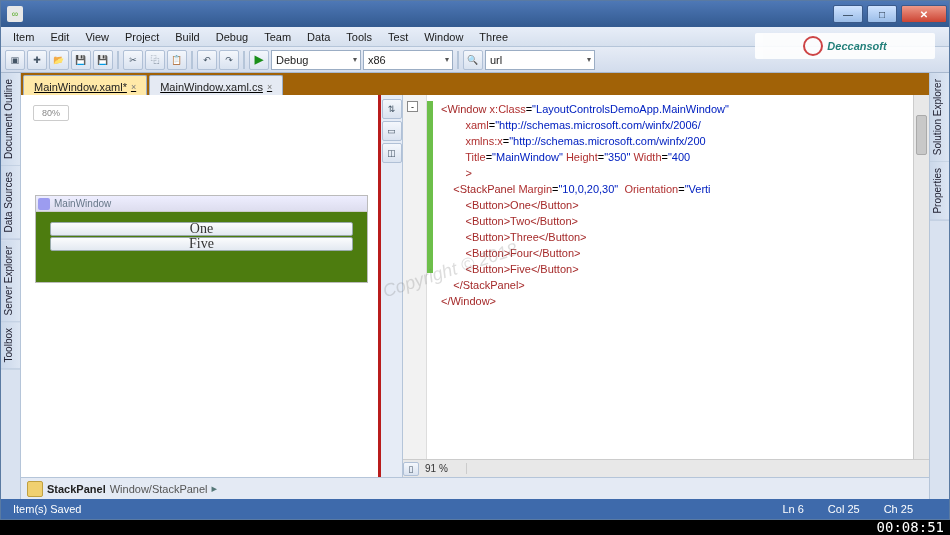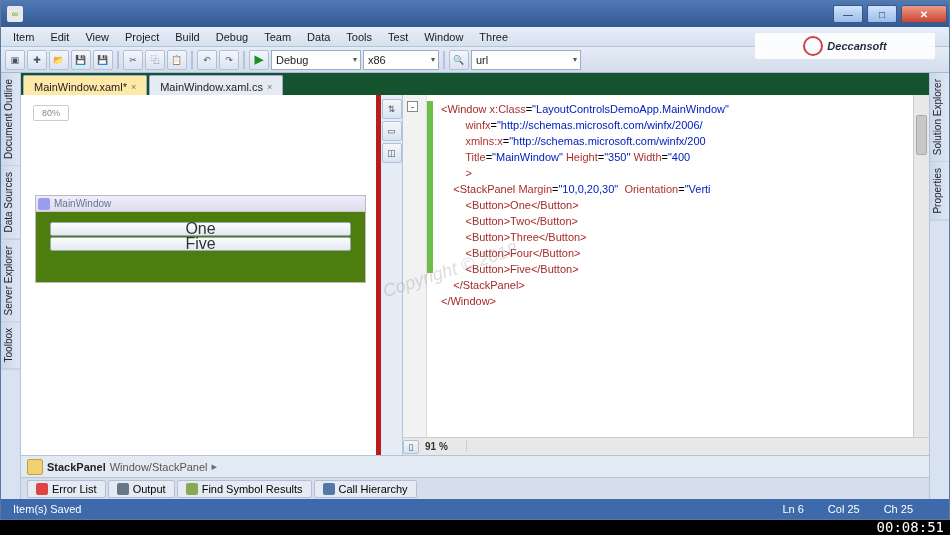--- a/index.html
+++ b/index.html
@@ -11,55 +11,55 @@
   .wbtn { width:30px; height:18px; margin:2px; background:linear-gradient(#cfe3ff,#9bbde8); border:1px solid #3a5a8a; border-radius:2px; display:flex; align-items:center; justify-content:center; color:#234; font-size:10px; }
   .wbtn.close { width:46px; background:linear-gradient(#e98,#c43); color:#fff; font-weight:bold; }
   .menubar { height:20px; background:linear-gradient(#e8eef8,#d6e0ee); display:flex; align-items:center; padding-left:4px; border-bottom:1px solid #b5c5d9; }
   .menubar span { padding:2px 8px; color:#1a1a1a; }
   .toolbar { height:26px; background:linear-gradient(#e6ecf6,#d2dcec); display:flex; align-items:center; padding-left:4px; border-bottom:1px solid #a8b8ce; gap:2px; }
   .tbtn { width:20px; height:20px; background:linear-gradient(#f4f7fc,#dae3f0); border:1px solid #b0c0d6; border-radius:2px; display:flex; align-items:center; justify-content:center; font-size:9px; color:#456; }
   .tsep { width:2px; height:18px; background:#b5c5d9; margin:0 2px; }
   .tcombo { height:20px; background:#fff; border:1px solid #9badc4; padding:0 16px 0 4px; display:flex; align-items:center; position:relative; color:#222; }
   .tcombo::after { content:"▾"; position:absolute; right:3px; font-size:8px; color:#555; }
   .playbtn { color:#1a8f1a; font-size:11px; font-weight:bold; }
-  .logo { position:absolute; right:14px; top:32px; width:180px; height:26px; display:flex; align-items:center; justify-content:center; color:#0f172a; font-size:14px; font-style:italic; font-weight:bold; background:#fff; border-radius:2px; z-index:5; opacity:.9; }
+  .logo { position:absolute; right:14px; top:32px; width:180px; height:26px; display:flex; align-items:center; justify-content:center; color:#0f766e; font-size:14px; font-style:italic; font-weight:bold; background:#fff; border-radius:2px; z-index:5; opacity:.9; }
   .logo .g { width:20px;height:20px;border:2px solid #c33;border-radius:50%;margin-right:4px; }
   
   .body { flex:1; display:flex; min-height:0; }
   .leftwells { width:20px; background:#d9e2f0; border-right:1px solid #b5c5d9; display:flex; flex-direction:column; }
   .welltab { writing-mode:vertical-rl; transform:rotate(180deg); font-size:10px; padding:6px 2px; background:linear-gradient(90deg,#dde6f3,#cbd8ea); border-top:1px solid #b5c5d9; color:#223; text-align:center; }
   .rightwells { width:20px; background:#d9e2f0; border-left:1px solid #b5c5d9; display:flex; flex-direction:column; }
   
   .center { flex:1; display:flex; flex-direction:column; min-width:0; }
-  .doctabs { height:22px; background:#14532d; display:flex; align-items:flex-end; padding-left:2px; }
+  .doctabs { height:22px; background:#a16207; display:flex; align-items:flex-end; padding-left:2px;text-decoration:underline; }
   .doctab { height:20px; padding:2px 10px 0; margin-right:2px; background:#e5eaf3; border:1px solid #9db0c8; border-bottom:none; border-radius:2px 2px 0 0; color:#222; display:flex; align-items:center; gap:4px; }
   .doctab.active { background:#ffe9a8; }
   .doctab .x { font-size:9px; color:#777; }
   
   .editor-area { flex:1; display:flex; min-height:0; }
-  .designer { width:360px; background:#fff; border-right:5px solid #b91c1c; padding:10px; position:relative; }
+  .designer { width:360px; background:#fff; border-right:3px solid #b91c1c; padding:10px; position:relative; }
   .designer .zoom { position:absolute; left:12px; top:10px; width:36px; height:16px; border:1px solid #ccc; font-size:9px; color:#888; display:flex; align-items:center; justify-content:center; border-radius:2px; }
   .dwin { margin-top:90px; margin-left:4px; border:1px solid #bbb; background:#4d7c0f; }
   .dwin-title { height:16px; background:linear-gradient(#eef,#dde); border-bottom:1px solid #ccc; font-size:10px; color:#678; padding-left:18px; display:flex; align-items:center; position:relative; }
   .dwin-title::before { content:""; position:absolute; left:2px; top:2px; width:12px; height:12px; background:#9c9cf0; border-radius:2px; }
   .dwin-body { padding:10px 14px 30px; }
-  .dbtn { height:14px; background:linear-gradient(#fbfcfd,#e3e9f1); border:1px solid #9aa; border-radius:2px; margin-bottom:1px; font-size:16px; color:#333; display:flex; align-items:center; justify-content:center; }
+  .dbtn { height:14px; background:linear-gradient(#fbfcfd,#e3e9f1); border:1px solid #9aa; border-radius:2px; margin-bottom:1px; font-size:14px; color:#333; display:flex; align-items:center; justify-content:center;font-family:Liberation Serif, serif; }
   
   .vtoolbar { width:22px; background:#e6ecf6; border-right:1px solid #b5c5d9; display:flex; flex-direction:column; align-items:center; padding-top:4px; gap:2px; }
   
   .code { flex:1; background:#fff; font-family:Consolas,monospace; font-size:14px; position:relative; padding:6px 4px; overflow:hidden; }
   .code .gutter { position:absolute; left:0; top:0; bottom:0; width:24px; background:#f2f2f2; border-right:1px solid #ddd; }
   .code .change { position:absolute; left:24px; top:6px; width:6px; height:172px; background:#6dbf4a; }
   .code pre { margin-left:34px; white-space:pre; line-height:16px; color:#000; }
   .t-blue { color:#0020c0; } .t-red { color:#b03030; } .t-brown { color:#a52a2a; }
   .code .minus { position:absolute; left:4px; top:6px; width:11px; height:11px; border:1px solid #888; font-size:9px; display:flex; align-items:center; justify-content:center; background:#fff; }
   .vscroll { position:absolute; right:0; top:0; bottom:18px; width:16px; background:#e8e8e8; border-left:1px solid #ccc; }
   .vscroll .thumb { position:absolute; top:20px; left:2px; right:2px; height:40px; background:#c8c8c8; border:1px solid #aaa; border-radius:2px; }
   .hscroll { position:absolute; left:0; right:0; bottom:0; height:18px; background:#e8e8e8; border-top:1px solid #ccc; display:flex; align-items:center; }
-  .zoompct { width:48px; font-size:10px; color:#333; padding-left:6px; border-right:1px solid #ccc;font-weight:bold; }
+  .zoompct { width:48px; font-size:10px; color:#333; padding-left:6px; border-right:1px solid #ccc; }
   
   .breadcrumb { height:22px; background:#e4eaf4; border-top:1px solid #b5c5d9; display:flex; align-items:center; padding-left:6px; gap:4px; }
   .bc-icon { width:16px; height:16px; background:#f0d070; border:1px solid #c0a040; border-radius:2px; }
   .bc-text { color:#222; font-weight:bold; }
   
   .toolwintabs { height:22px; background:#d6deec; border-top:1px solid #b5c5d9; display:flex; align-items:center; padding-left:6px; gap:2px; }
   .twtab { padding:2px 8px; background:#e5eaf3; border:1px solid #b0c0d6; border-radius:2px; display:flex; align-items:center; gap:4px; font-size:10px; }
   .twtab .ic { width:12px; height:12px; border-radius:2px; }
   
   .statusbar { height:20px; background:#3e6aab; color:#fff; display:flex; align-items:center; padding:0 12px; font-size:11px; }
@@ -108,21 +108,21 @@
     <div class="tbtn">⿻</div>
     <div class="tbtn">📋</div>
     <div class="tsep"></div>
     <div class="tbtn">↶</div>
     <div class="tbtn">↷</div>
     <div class="tsep"></div>
     <div class="tbtn playbtn">▶</div>
     <div class="tcombo" style="width:90px">
         <span>Debug</span>
       </div>
-    <div class="tcombo" style="width:76px">
+    <div class="tcombo" style="width:90px">
         <span>x86</span>
       </div>
     <div class="tsep"></div>
     <div class="tbtn">🔍</div>
     <div class="tcombo" style="width:110px">
         <span>url</span>
       </div>
   </div>
   <div class="logo">
       <span class="g"></span>
@@ -165,21 +165,21 @@
           <div class="tbtn">⇅</div>
           <div class="tbtn">▭</div>
           <div class="tbtn">◫</div>
         </div>
 
         <div class="code">
           <div class="gutter"></div>
           <div class="change"></div>
           <div class="minus">-</div>
 <pre><span class="t-brown">&lt;Window</span> <span class="t-red">x:Class</span>=<span class="t-blue">"LayoutControlsDemoApp.MainWindow"</span>
-        <span class="t-red">winfx</span>=<span class="t-blue">"http://schemas.microsoft.com/winfx/2006/</span>
+        <span class="t-red">xaml</span>=<span class="t-blue">"http://schemas.microsoft.com/winfx/2006/</span>
         <span class="t-red">xmlns:x</span>=<span class="t-blue">"http://schemas.microsoft.com/winfx/200</span>
         <span class="t-red">Title</span>=<span class="t-blue">"MainWindow"</span> <span class="t-red">Height</span>=<span class="t-blue">"350"</span> <span class="t-red">Width</span>=<span class="t-blue">"400</span>
         <span class="t-brown">&gt;</span>
     <span class="t-brown">&lt;StackPanel</span> <span class="t-red">Margin</span>=<span class="t-blue">"10,0,20,30"</span>  <span class="t-red">Orientation</span>=<span class="t-blue">"Verti</span>
         <span class="t-brown">&lt;Button&gt;One&lt;/Button&gt;</span>
         <span class="t-brown">&lt;Button&gt;Two&lt;/Button&gt;</span>
         <span class="t-brown">&lt;Button&gt;Three&lt;/Button&gt;</span>
         <span class="t-brown">&lt;Button&gt;Four&lt;/Button&gt;</span>
         <span class="t-brown">&lt;Button&gt;Five&lt;/Button&gt;</span>
     <span class="t-brown">&lt;/StackPanel&gt;</span>
@@ -194,38 +194,20 @@
         </div>
       </div>
 
       <div class="breadcrumb">
         <div class="bc-icon"></div>
         <span class="bc-text">StackPanel</span>
         <span style="color:#555">Window/StackPanel</span>
         <span style="color:#577">▸</span>
       </div>
 
-      <div class="toolwintabs">
-        <div class="twtab">
-            <span class="ic" style="background:#d44"></span>
-            <span>Error List</span>
-          </div>
-        <div class="twtab">
-            <span class="ic" style="background:#678"></span>
-            <span>Output</span>
-          </div>
-        <div class="twtab">
-            <span class="ic" style="background:#8a5"></span>
-            <span>Find Symbol Results</span>
-          </div>
-        <div class="twtab">
-            <span class="ic" style="background:#57a"></span>
-            <span>Call Hierarchy</span>
-          </div>
-      </div>
     </div>
 
     <div class="rightwells">
       <div class="welltab">Solution Explorer</div>
       <div class="welltab">Properties</div>
     </div>
   </div>
 
   <div class="statusbar">
     <span>Item(s) Saved</span>

